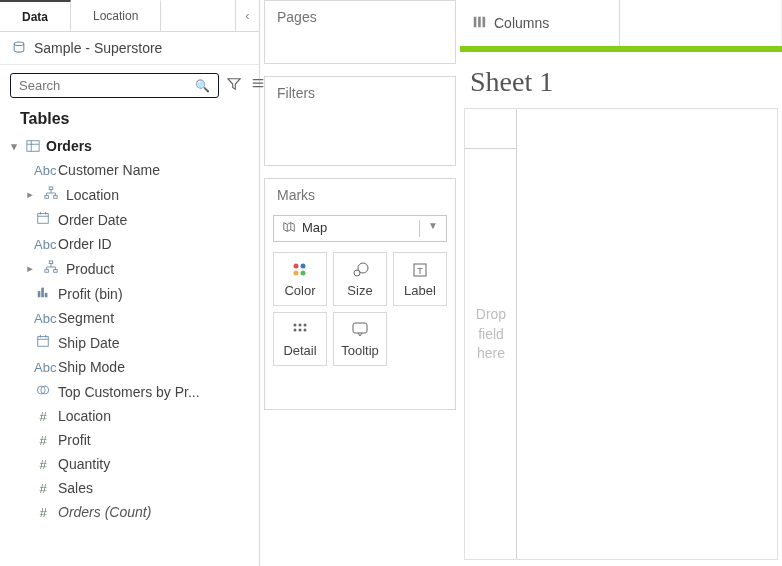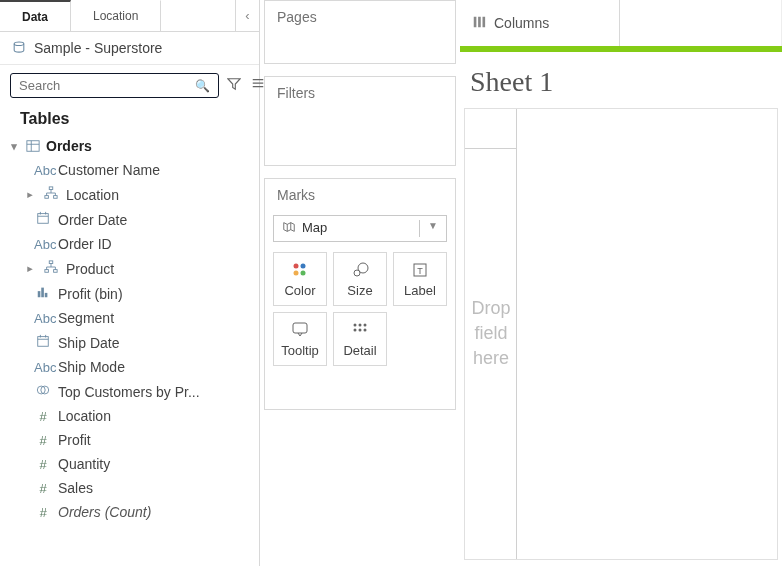--- a/index.html
+++ b/index.html
@@ -45,21 +45,21 @@
   .mark-row2 { display: grid; grid-template-columns: repeat(3, 1fr); gap: 6px; margin-top: 6px; }
   .mark-row2 .spacer { border: none; }
   .right-panel { flex: 1; display: flex; flex-direction: column; }
   .shelf-row { display: flex; border-bottom: 6px solid #84cc16; height: 52px; }
   .shelf-label { width: 160px; display: flex; align-items: center; gap: 8px; padding: 0 12px; font-size: 14px; color: #555; border-right: 1px solid #d8d8d8; }
   .shelf-drop { flex: 1; border-right: 1px solid #eee; }
   .sheet-area { flex: 1; display: flex; flex-direction: column; padding: 6px 4px; }
   .sheet-title { font-size: 28px; font-weight: 400; color: #555; padding: 8px 6px 10px 6px; font-family: Georgia, 'Times New Roman', serif; }
   .canvas { flex: 1; border: 1px solid #e0e0e0; display: flex; position: relative; }
   .row-header-zone { width: 52px; border-right: 1px solid #d0d0d0; }
-  .drop-hint { position: absolute; top: 50%; left: 0; width: 52px; transform: translateY(-50%); text-align: center; font-size: 18px; color: #bdbdbd; line-height: 1.4; }
+  .drop-hint { position: absolute; top: 50%; left: 0; width: 52px; transform: translateY(-50%); text-align: center; font-size: 14px; color: #bdbdbd; line-height: 1.4; }
   .col-header-zone { height: 40px; border-bottom: 1px solid #d0d0d0; }
 </style>
 </head>
 <body>
 
 <div class="app">
 
   <div class="left-panel">
     <div class="tabs">
       <div class="tab active">Data</div>
@@ -242,35 +242,35 @@
             <svg class="mk-icon" viewBox="0 0 18 18">
                 <rect x="3" y="3" width="12" height="12" fill="none" stroke="#666"></rect>
                 <text x="9" y="13" font-size="9" text-anchor="middle" fill="#666">T</text>
               </svg>
             <span>Label</span>
           </div>
         </div>
         <div class="mark-row2">
           <div class="mark-btn">
             <svg class="mk-icon" viewBox="0 0 18 18">
-                <rect x="2" y="2" width="14" height="10" rx="2" fill="none" stroke="#666"></rect>
-                <path d="M7 12l2 3 2-3" fill="none" stroke="#666"></path>
-              </svg>
-            <span>Tooltip</span>
-          </div>
-          <div class="mark-btn">
-            <svg class="mk-icon" viewBox="0 0 18 18">
                 <circle cx="4" cy="4" r="1.5" fill="#666"></circle>
                 <circle cx="9" cy="4" r="1.5" fill="#666"></circle>
                 <circle cx="14" cy="4" r="1.5" fill="#666"></circle>
                 <circle cx="4" cy="9" r="1.5" fill="#666"></circle>
                 <circle cx="9" cy="9" r="1.5" fill="#666"></circle>
                 <circle cx="14" cy="9" r="1.5" fill="#666"></circle>
               </svg>
             <span>Detail</span>
+          </div>
+          <div class="mark-btn">
+            <svg class="mk-icon" viewBox="0 0 18 18">
+                <rect x="2" y="2" width="14" height="10" rx="2" fill="none" stroke="#666"></rect>
+                <path d="M7 12l2 3 2-3" fill="none" stroke="#666"></path>
+              </svg>
+            <span>Tooltip</span>
           </div>
           <div class="spacer"></div>
         </div>
       </div>
     </div>
   </div>
 
   <div class="right-panel">
     <div class="shelf-row">
       <div class="shelf-label">

